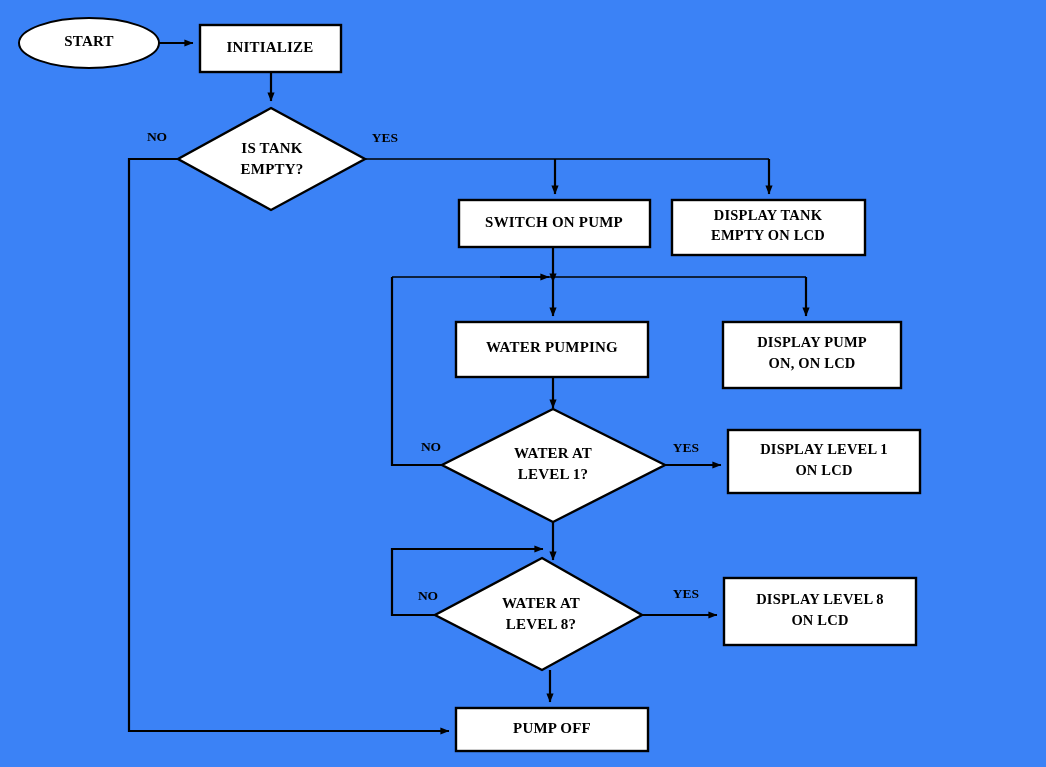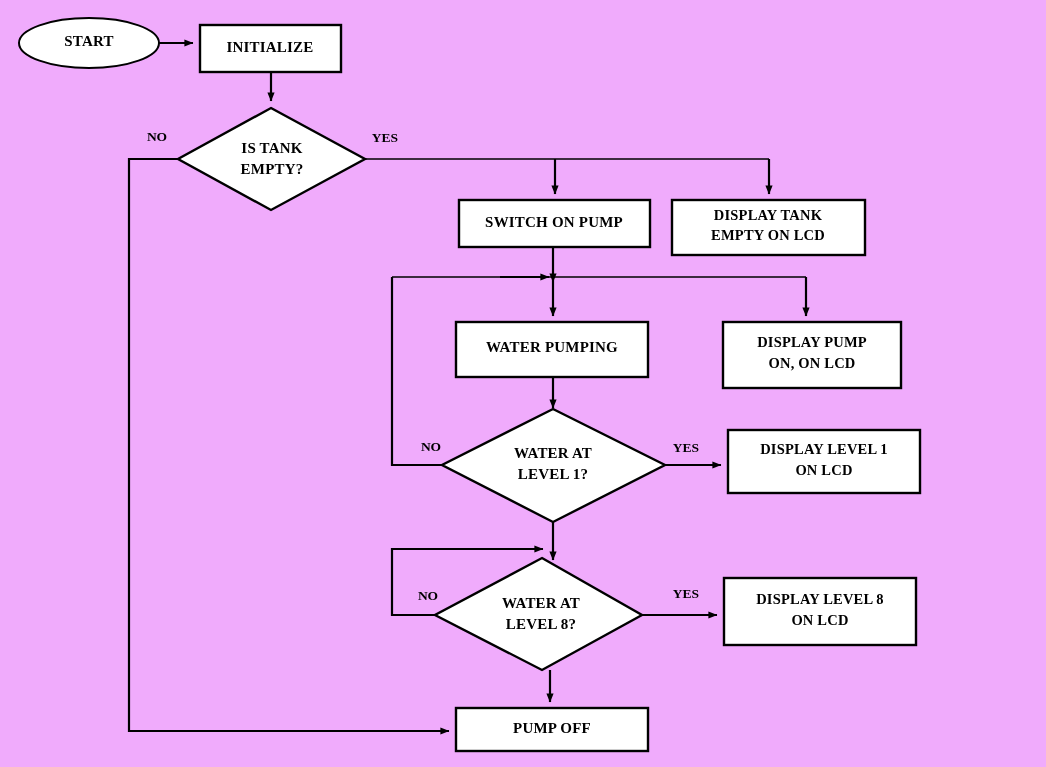--- a/index.html
+++ b/index.html
@@ -8,21 +8,21 @@
     padding: 0;
     background: #ffffff;
   }
   body {
     font-family: "Liberation Serif", "DejaVu Serif", serif;
   }
   #canvas {
     position: relative;
     width: 1046px;
     height: 767px;
-    background: #f0abfc;
+    background: #3b82f6;
     overflow: hidden;
   }
   svg#flow {
     position: absolute;
     left: 0;
     top: 0;
     width: 1046px;
     height: 767px;
   }
   .shape-outline {

